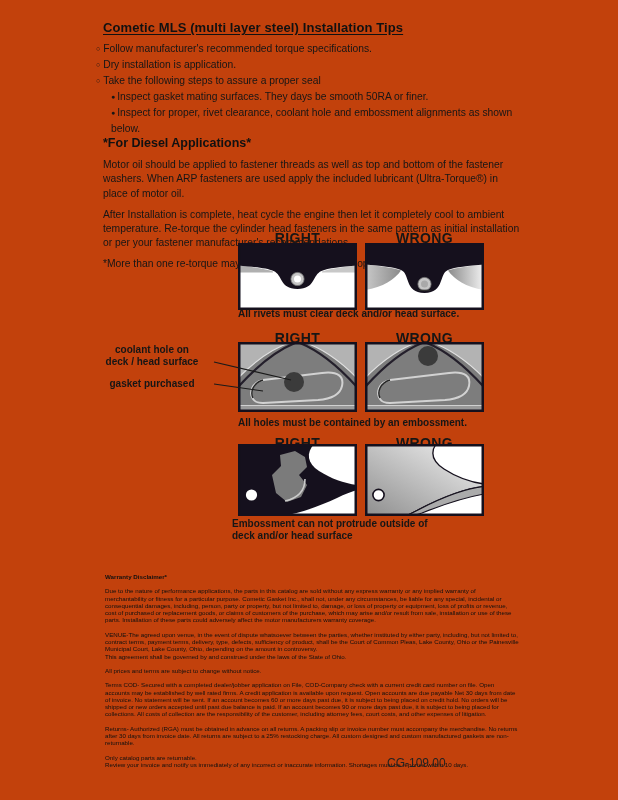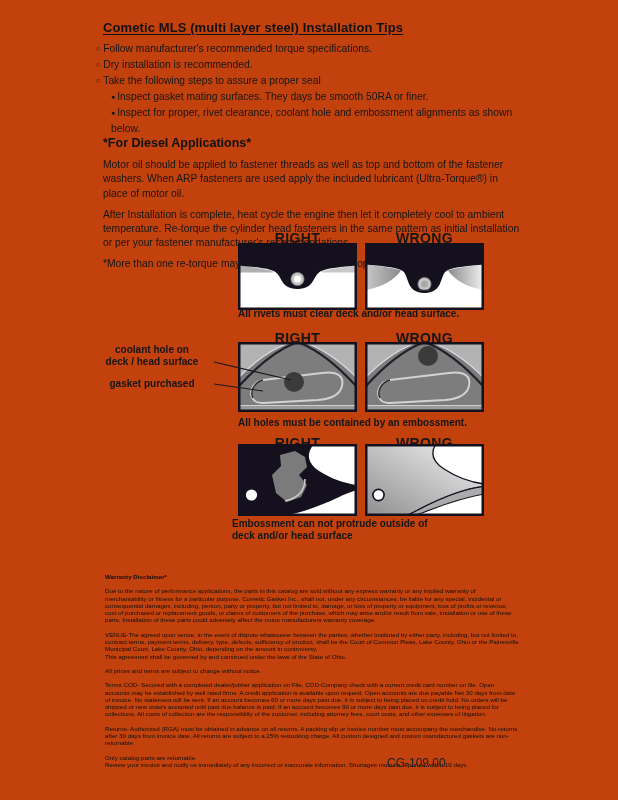--- a/index.html
+++ b/index.html
@@ -37,21 +37,21 @@
 </style>
 </head>
 <body>
 
 <div class="page">
 
   <section class="tips">
     <h1 class="doc-title">Cometic MLS (multi layer steel) Installation Tips</h1>
     <ul class="b1">
       <li class="l1"><span class="mark">○</span><span>Follow manufacturer's recommended torque specifications.</span></li>
-      <li class="l1"><span class="mark">○</span><span>Dry installation is recommended.</span></li>
+      <li class="l1"><span class="mark">○</span><span>Dry installation is application.</span></li>
       <li class="l1"><span class="mark">○</span><span>Take the following steps to assure a proper seal</span>
         <ul class="b2">
           <li class="l2"><span class="mark">●</span><span>Inspect gasket mating surfaces.  They days be smooth 50RA or finer.</span></li>
           <li class="l2"><span class="mark">●</span><span>Inspect for proper, rivet clearance, coolant hole and embossment alignments as shown below.</span></li>
         </ul>
       </li>
     </ul>
   </section>
 
   <section class="diesel">

